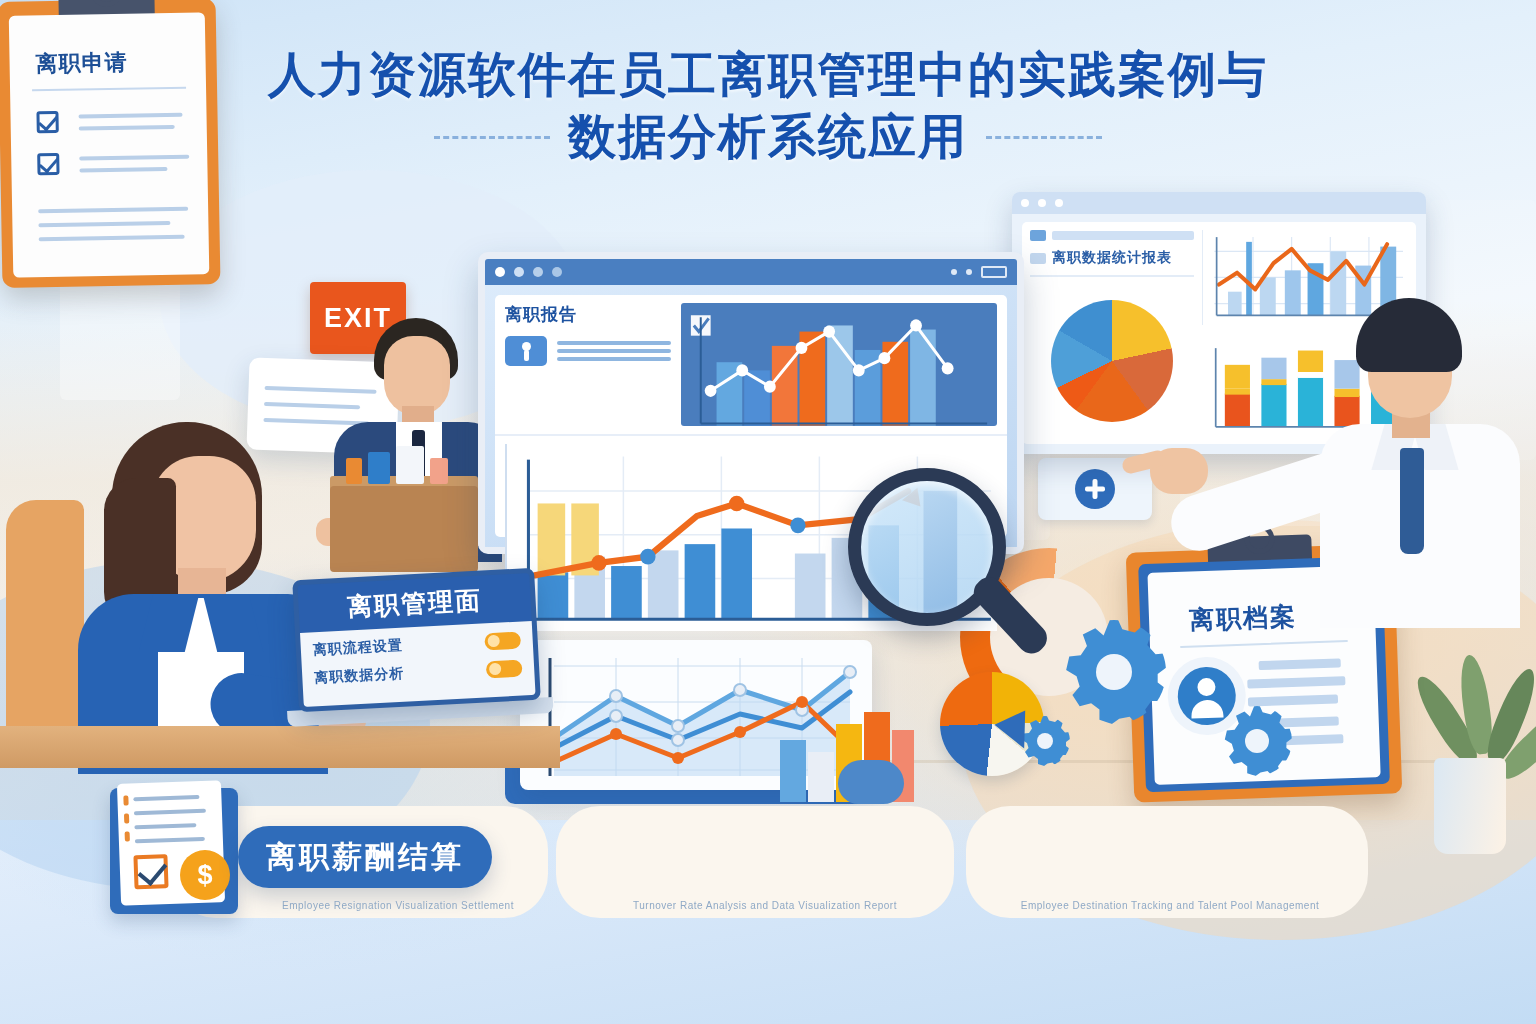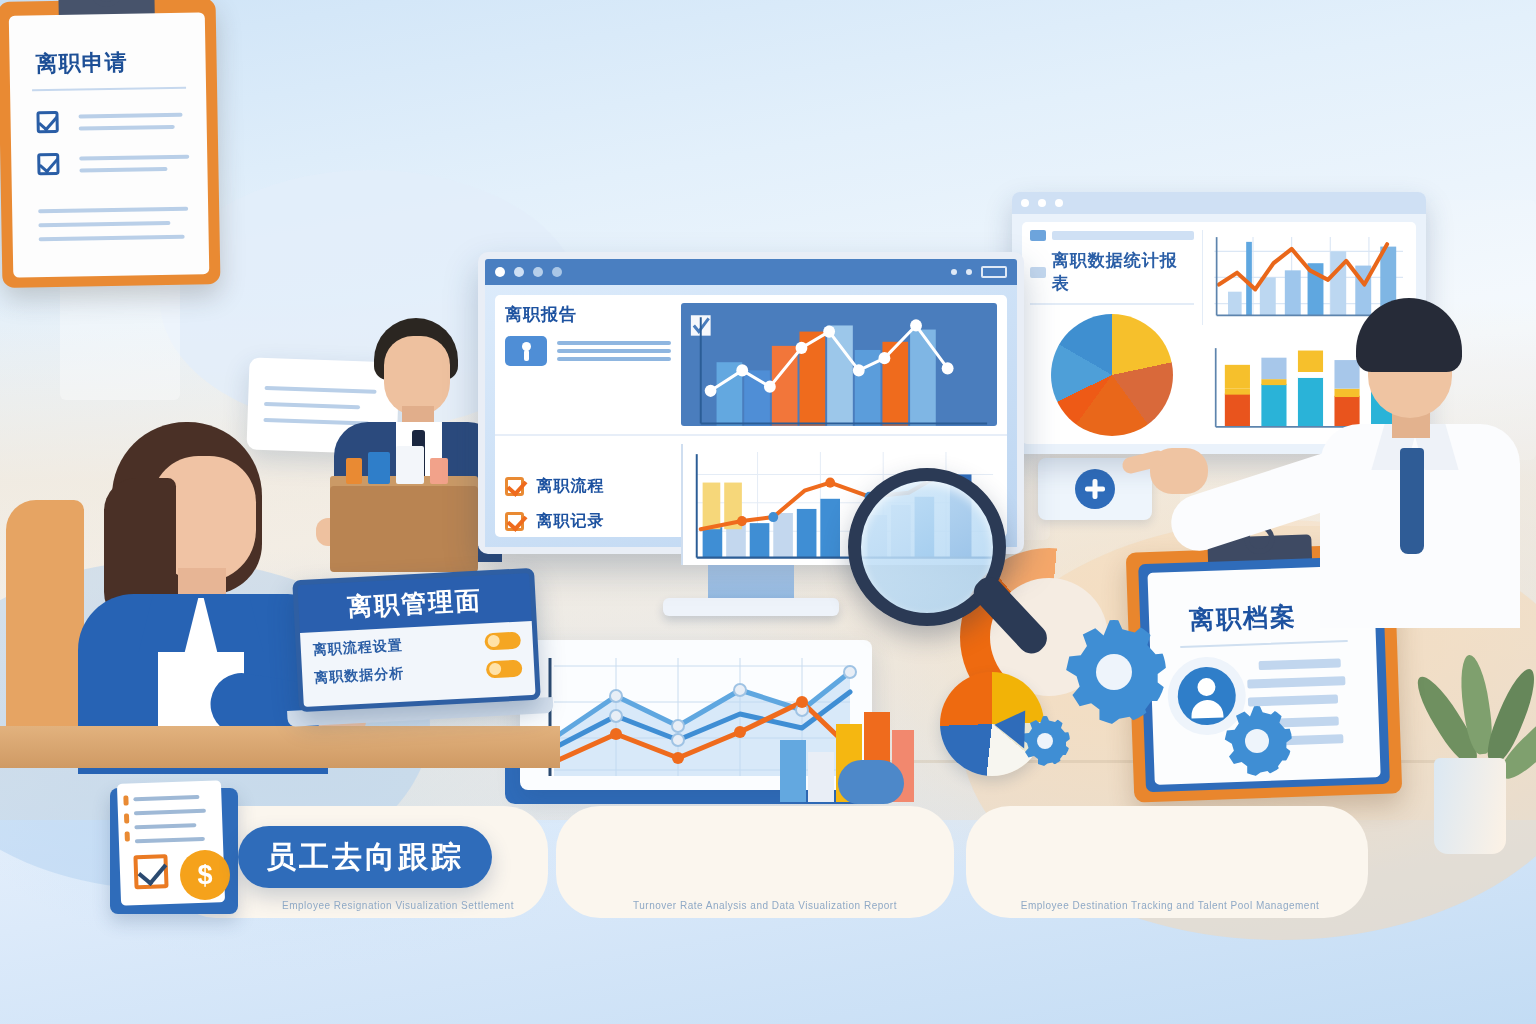--- a/index.html
+++ b/index.html
@@ -85,21 +85,21 @@
   #dash{left:1012px;top:192px;width:414px;height:262px;background:#eaf2fb;border-radius:8px;
         box-shadow:0 12px 28px rgba(30,60,100,.22);z-index:12;position:absolute;}
   .dbar{position:absolute;left:0;top:0;right:0;height:22px;background:#cfe0f4;border-radius:8px 8px 0 0;
         display:flex;align-items:center;padding:0 9px;}
   .dbody{position:absolute;left:10px;right:10px;top:30px;bottom:10px;background:#fff;border-radius:5px;
         display:flex;gap:8px;padding:8px;}
   .dcol{flex:1;display:flex;flex-direction:column;gap:8px;}
   .dleg{display:flex;align-items:center;gap:6px;}
   .dsw{width:16px;height:11px;border-radius:2px;}
   .dtxt{height:9px;border-radius:2px;background:#cfe0f4;flex:1;}
-  .legtext{font-size:17px;font-weight:bold;color:#2a5ea6;letter-spacing:1px;}
+  .legtext{font-size:14px;font-weight:bold;color:#2a5ea6;letter-spacing:1px;}
   .dsep{height:2px;background:#e3ecf7;}
 
   
   #laptop{position:absolute;left:296px;top:574px;width:242px;height:150px;z-index:26;transform:rotate(-3deg);}
   .lscreen{position:absolute;left:0;top:0;width:242px;height:132px;background:#2f5fa3;border-radius:8px;padding:5px;
            box-shadow:0 12px 26px rgba(30,60,100,.28);}
   .lhead{height:48px;background:#2a5fae;border-radius:4px 4px 0 0;display:flex;align-items:center;justify-content:center;}
   .lhead span{color:#fff;font-size:25px;font-weight:bold;letter-spacing:2px;}
   .lbody{height:74px;background:#f2f6fb;border-radius:0 0 4px 4px;padding:9px 12px;display:flex;flex-direction:column;gap:10px;}
   .lrow{display:flex;align-items:center;justify-content:space-between;}
@@ -248,20 +248,28 @@
   <div class="wall"></div>
   <div class="bgblob b3"></div>
   <div class="bgblob b1"></div>
   <div class="bgblob b2"></div>
   <div class="floorline"></div>
   <div class="bgrect" style="left:60px;top:230px;width:120px;height:170px;"></div>
   <div class="bgrect" style="left:1180px;top:430px;width:240px;height:96px;opacity:.5;"></div>
   <div class="bgrect" style="left:880px;top:420px;width:170px;height:120px;opacity:.45;"></div>
   <div class="bgrect" style="left:1430px;top:200px;width:106px;height:260px;opacity:.4;"></div>
 
+  <div class="title-wrap">
+    <div class="title-line">人力资源软件在员工离职管理中的实践案例与</div>
+    <div class="t2row">
+      <span class="dash"></span>
+      <span class="title-line">数据分析系统应用</span>
+      <span class="dash"></span>
+    </div>
+  </div>
 
   <div id="clipLeft">
     <div class="clip"></div>
     <div class="paper">
       <div class="cl-title">离职申请</div>
       <div class="cl-rule"></div>
       <div class="chk" style="left:26px;top:96px;"></div>
       <div class="tline" style="left:68px;top:100px;width:104px;"></div>
       <div class="tline" style="left:68px;top:112px;width:96px;"></div>
       <div class="chk" style="left:26px;top:138px;"></div>
@@ -271,20 +279,23 @@
       <div class="tline" style="left:26px;top:208px;width:132px;"></div>
       <div class="tline" style="left:26px;top:222px;width:146px;"></div>
     </div>
   </div>
   <div class="card" style="left:248px;top:360px;width:150px;height:92px;transform:rotate(2deg);z-index:15;background:#fff;">
     <div class="tline" style="left:16px;top:28px;width:112px;"></div>
     <div class="tline" style="left:16px;top:44px;width:96px;"></div>
     <div class="tline" style="left:16px;top:60px;width:106px;"></div>
   </div>
 
+  <div id="exit">
+    <span>EXIT</span>
+  </div>
 
   <div class="person" id="manbox">
     <div class="m-hair"></div>
     <div class="m-face"></div>
     <div class="m-neck"></div>
     <div class="m-suit"></div>
     <div class="m-shirt"></div>
     <div class="m-tie"></div>
     <div class="m-handL"></div>
     <div class="m-handR"></div>
@@ -348,30 +359,20 @@
               </g>
               <rect x="10" y="12" width="20" height="20" fill="#ffffff" opacity=".95"></rect>
               <path d="M13 22 l5 6 l10 -13" stroke="#4a7dbd" stroke-width="3" fill="none"></path>
               <line x1="20" y1="14" x2="20" y2="118" stroke="#2b5d96" stroke-width="2"></line>
               <line x1="20" y1="118" x2="310" y2="118" stroke="#2b5d96" stroke-width="2"></line>
             </svg>
           </div>
         </div>
 
         <div class="mrow">
-          <div class="mleft" style="display:flex;flex-direction:column;justify-content:center;gap:14px;">
-            <div>
-              <span class="ochk"></span>
-              <span class="ochk-lbl">离职流程</span>
-            </div>
-            <div>
-              <span class="ochk"></span>
-              <span class="ochk-lbl">离职记录</span>
-            </div>
-          </div>
           <div class="mchart2">
             <svg viewBox="0 0 320 120" preserveAspectRatio="none" style="width:100%;height:100%;">
               <g stroke="#e4ecf6" stroke-width="1">
                 <line x1="14" y1="30" x2="316" y2="30"></line>
                   <line x1="14" y1="58" x2="316" y2="58"></line>
                 <line x1="14" y1="86" x2="316" y2="86"></line>
                 <line x1="76" y1="8" x2="76" y2="112"></line>
                   <line x1="140" y1="8" x2="140" y2="112"></line>
                 <line x1="204" y1="8" x2="204" y2="112"></line>
                   <line x1="268" y1="8" x2="268" y2="112"></line>
@@ -639,21 +640,21 @@
       <div class="orule" style="left:6px;top:12px;width:5px;height:10px;background:#e98a33;"></div>
       <div class="orule" style="left:6px;top:30px;width:5px;height:10px;background:#e98a33;"></div>
       <div class="orule" style="left:6px;top:48px;width:5px;height:10px;background:#e98a33;"></div>
       <div class="obig" style="left:14px;top:72px;"></div>
     </div>
     <div class="coin">$</div>
   </div>
 
   <div class="badge" style="left:238px;top:826px;">
     <div class="pill" style="background:#2f6cba;">
-      <span class="txt">员工去向跟踪</span>
+      <span class="txt">离职薪酬结算</span>
     </div>
   </div>
   <div class="sub" style="left:228px;top:900px;width:340px;">Employee Resignation Visualization Settlement</div>
 
   <div class="sub" style="left:600px;top:900px;width:330px;">Turnover Rate Analysis and Data Visualization Report</div>
 
   <div class="sub" style="left:990px;top:900px;width:360px;">Employee Destination Tracking and Talent Pool Management</div>
 
 </div>
 

